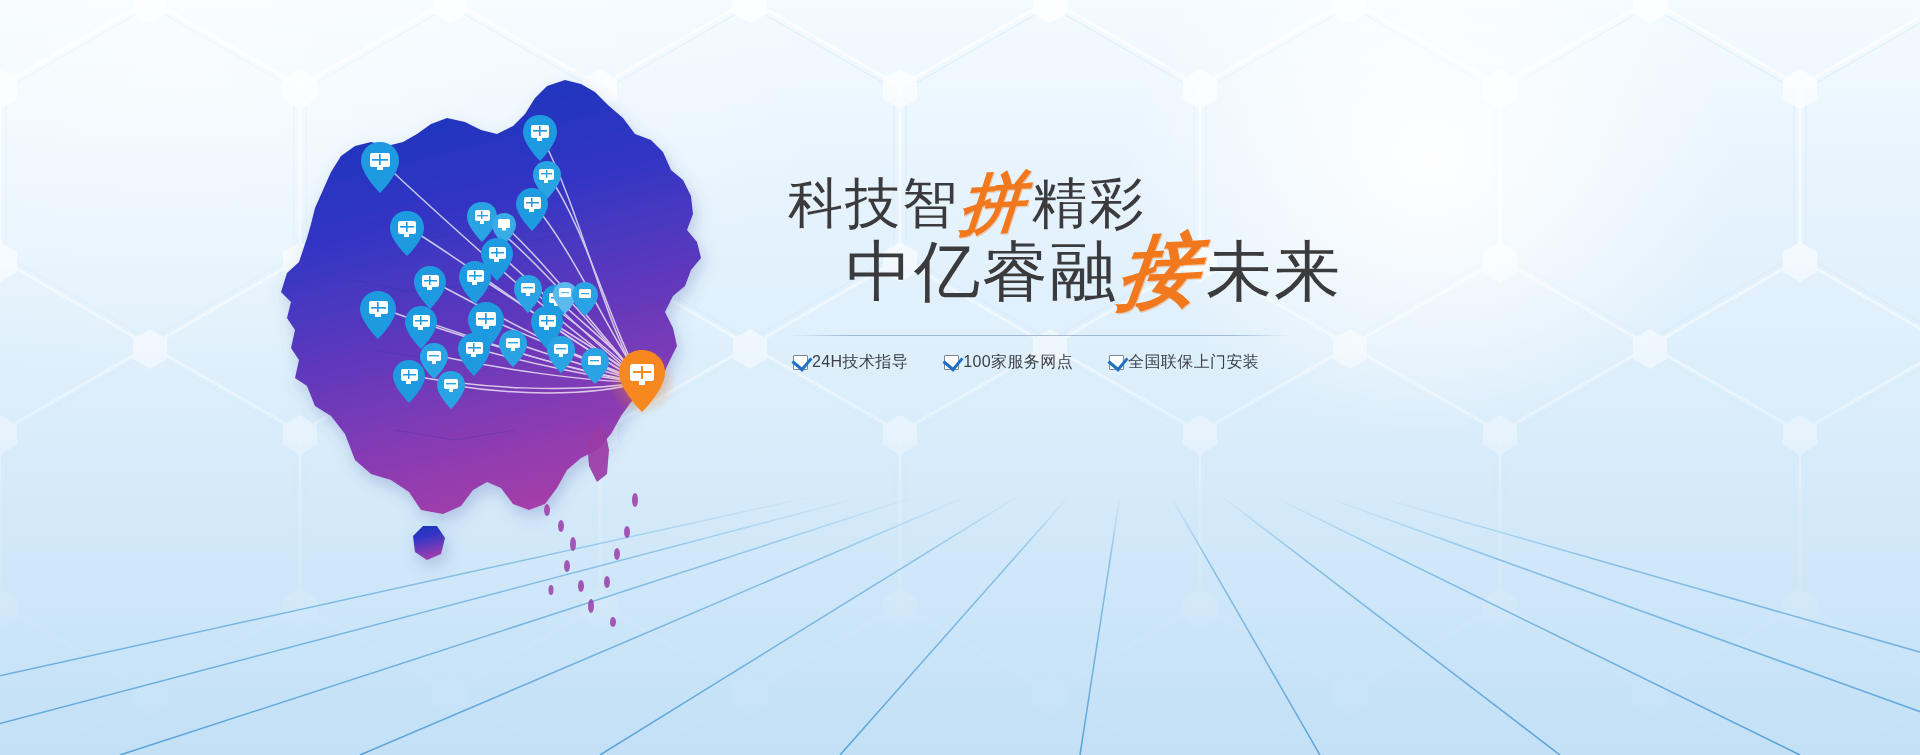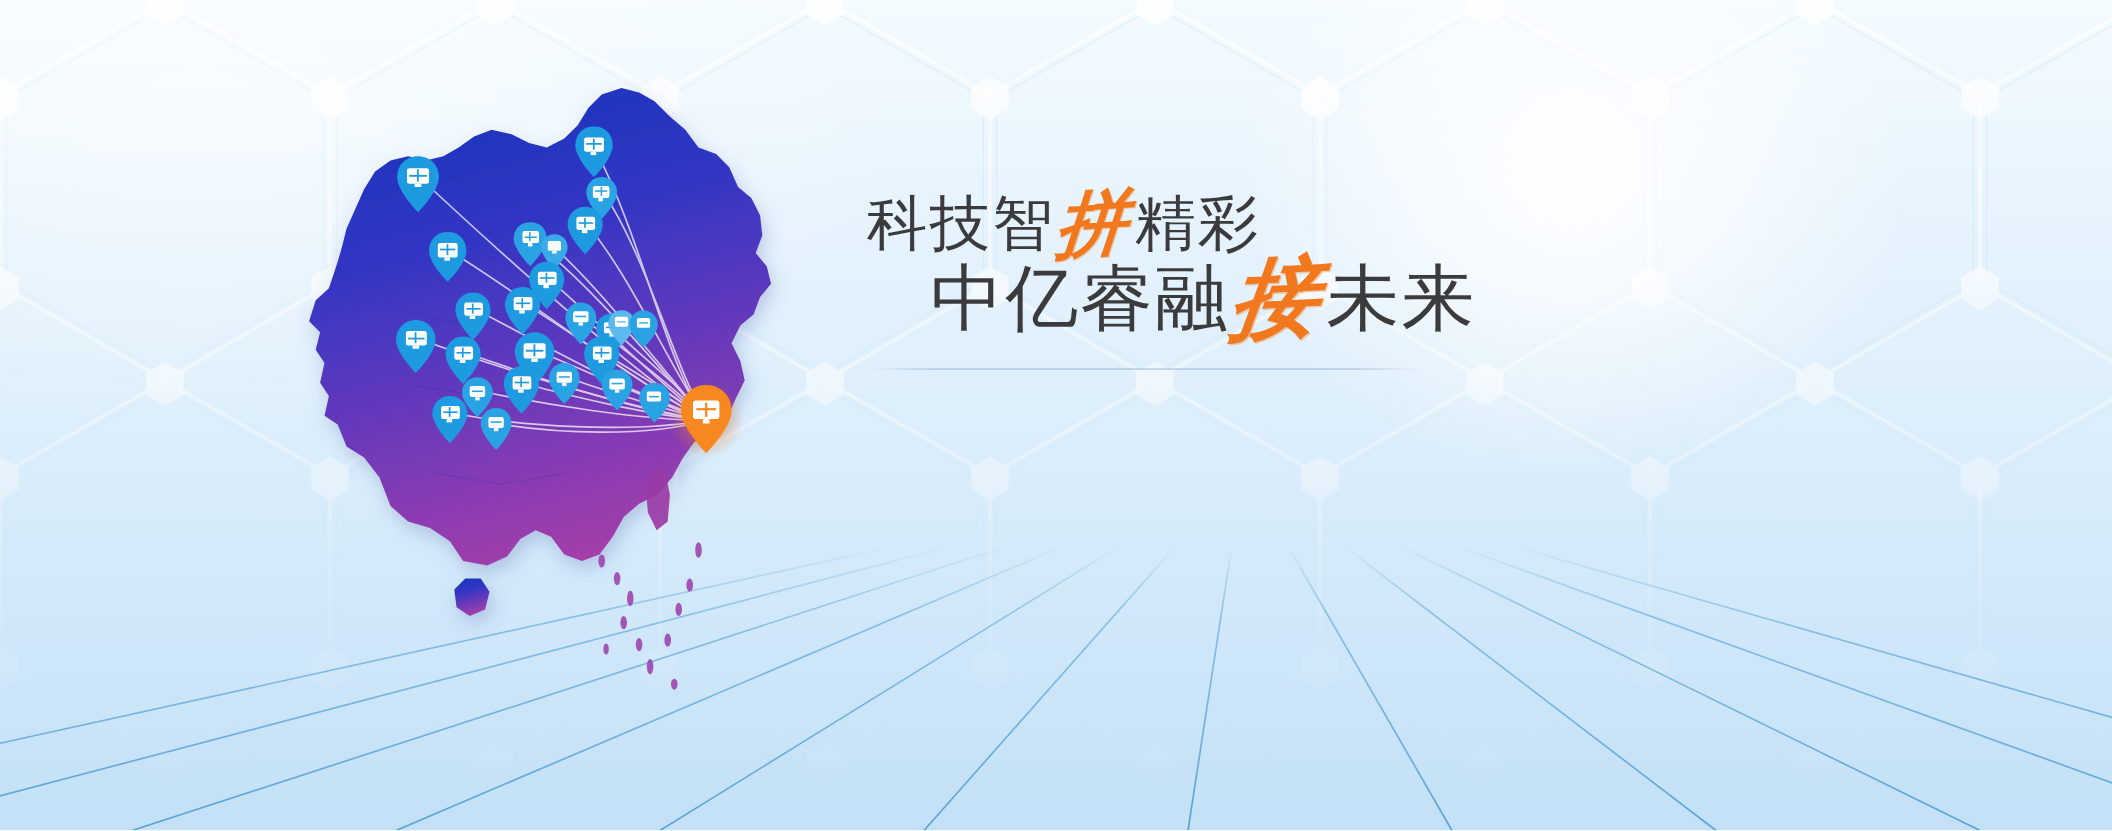--- a/index.html
+++ b/index.html
@@ -425,14 +425,28 @@
     </svg>
   </div>
 
   <div class="textblock">
     <div class="headline line1"><span>科技智</span><span class="brush">拼</span><span>精彩</span></div>
     <div class="headline line2"><span>中亿睿融</span><span class="brush b2">接</span><span>未来</span></div>
   </div>
 
   <div class="divider"></div>
 
+  <div class="features">
+    <div class="feat">
+      <span class="checkbox"></span>
+      <span class="feat-label">24H技术指导</span>
+    </div>
+    <div class="feat">
+      <span class="checkbox"></span>
+      <span class="feat-label">100家服务网点</span>
+    </div>
+    <div class="feat">
+      <span class="checkbox"></span>
+      <span class="feat-label">全国联保上门安装</span>
+    </div>
+  </div>
 
 </div>
 
 </body></html>

